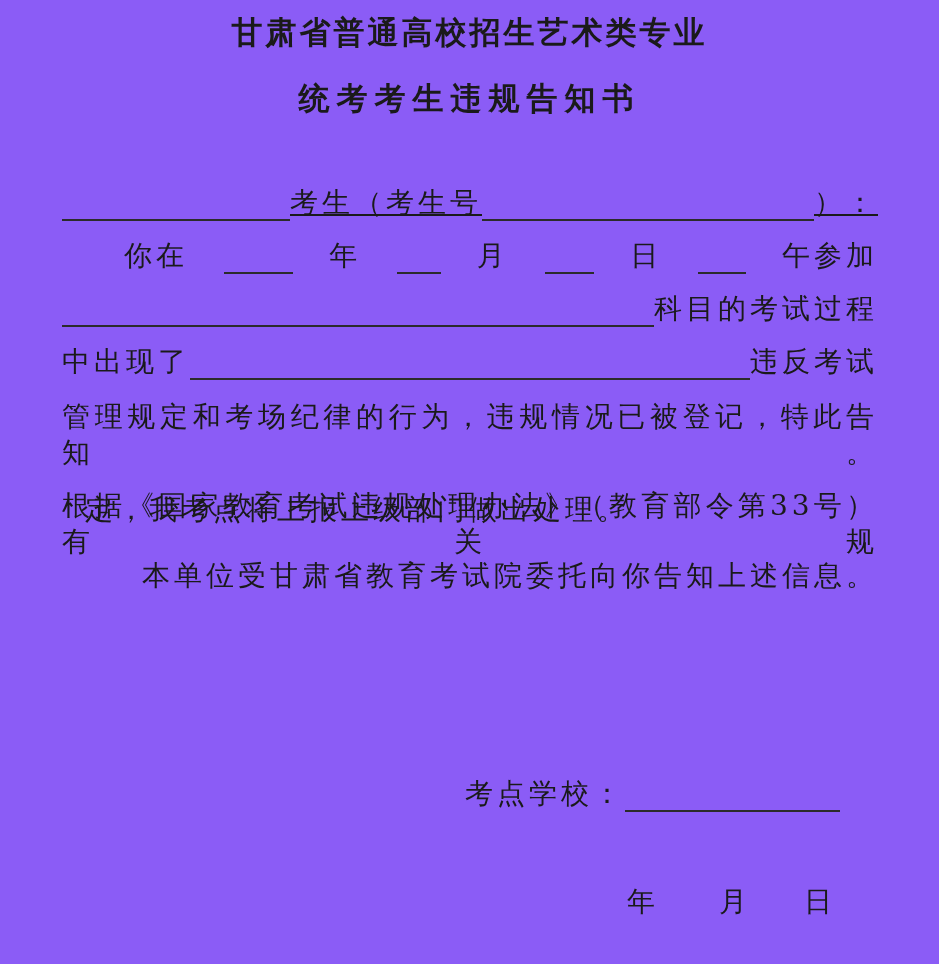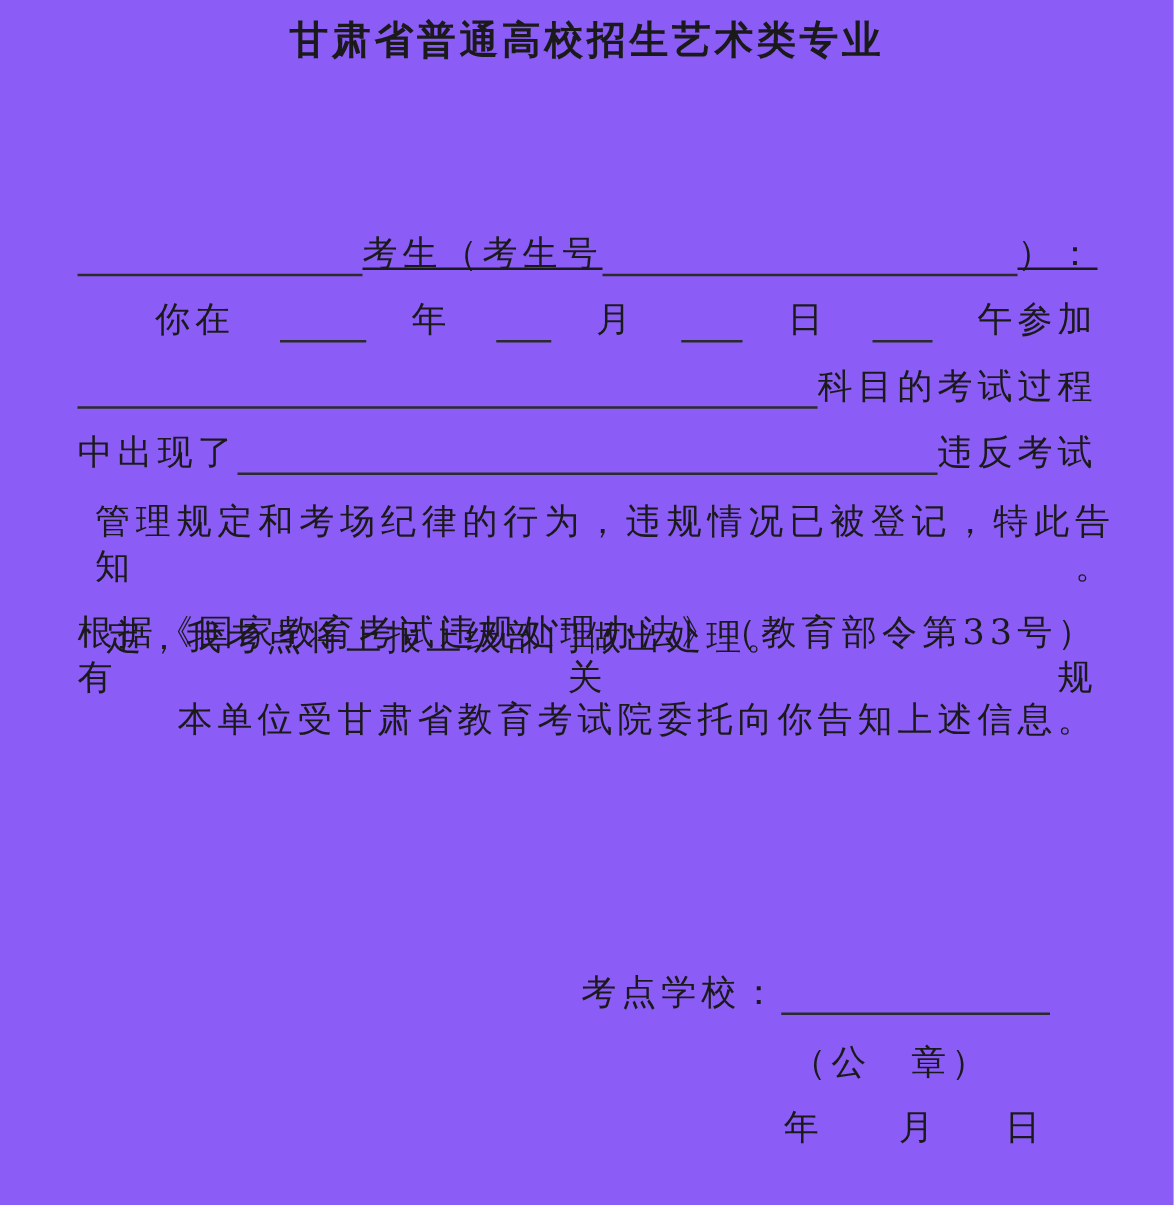--- a/index.html
+++ b/index.html
@@ -56,20 +56,21 @@
     letter-spacing:4px;
   }
   .dateline{display:flex;letter-spacing:0;}
 </style>
 </head>
 <body>
 
 <div class="page">
 
   <div class="title t1">甘肃省普通高校招生艺术类专业</div>
+  <div class="title t2">统考考生违规告知书</div>
 
   <div class="bline" style="top:185px;text-decoration:underline;">
     <span class="blank" style="width:228px;"></span>
     <span class="txt">考生（考生号</span>
     <span class="blank grow"></span>
     <span class="txt">）：</span>
   </div>
 
   <div class="bline" style="top:238px;gap:36px;">
     <span class="txt" style="margin-left:62px;">你在</span>
@@ -87,31 +88,30 @@
     <span class="txt">中出现了</span>
     <span class="blank grow"></span>
     <span class="txt">违反考试</span>
   </div>
 
   <div class="bline" style="top:291px;">
     <span class="blank grow"></span>
     <span class="txt">科目的考试过程</span>
   </div>
 
-  <div class="textline just" style="top:399px;margin-left:14px;">管理规定和考场纪律的行为，违规情况已被登记，特此告知。</div>
+  <div class="textline just" style="top:399px;">管理规定和考场纪律的行为，违规情况已被登记，特此告知。</div>
   <div class="textline just" style="top:460px;margin-top:28px;">根据《国家教育考试违规处理办法》（教育部令第33号）有关规</div>
   <div class="textline" style="top:492px;margin-left:23px;">定，我考点将上报上级部门做出处理。</div>
   <div class="textline" style="top:558px;text-indent:62px;text-align:right;">本单位受甘肃省教育考试院委托向你告知上述信息。</div>
 
   <div class="footflex" style="top:776px;left:465px;">
     <span class="txt">考点学校：</span>
     <span class="blank" style="width:215px;"></span>
   </div>
 
-  <div class="seal" style="top:832px;left:633px;">（公　章）</div>
 
   <div class="dateline" style="top:884px;left:627px;">
     <span>年</span>
     <span style="margin-left:64px;">月</span>
     <span style="margin-left:57px;">日</span>
   </div>
 
 </div>
 
 </body></html>

